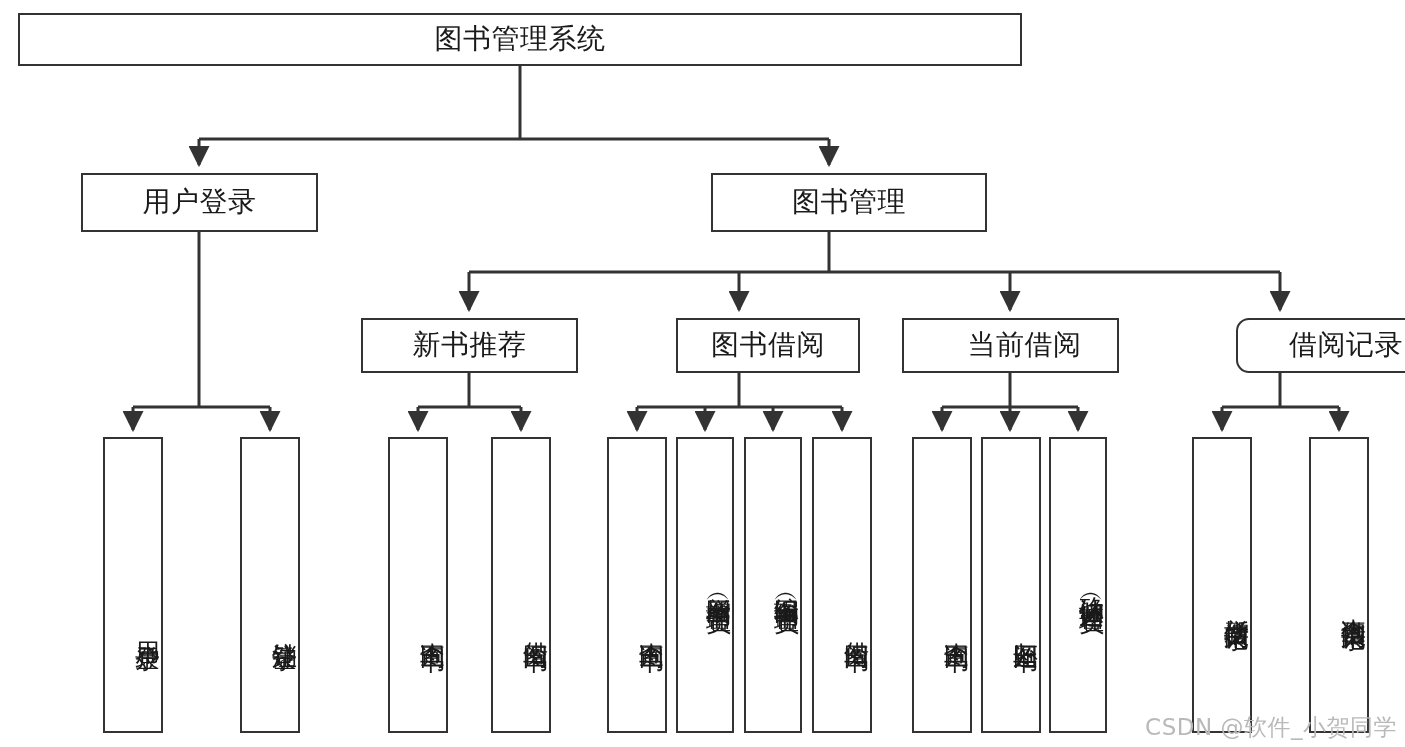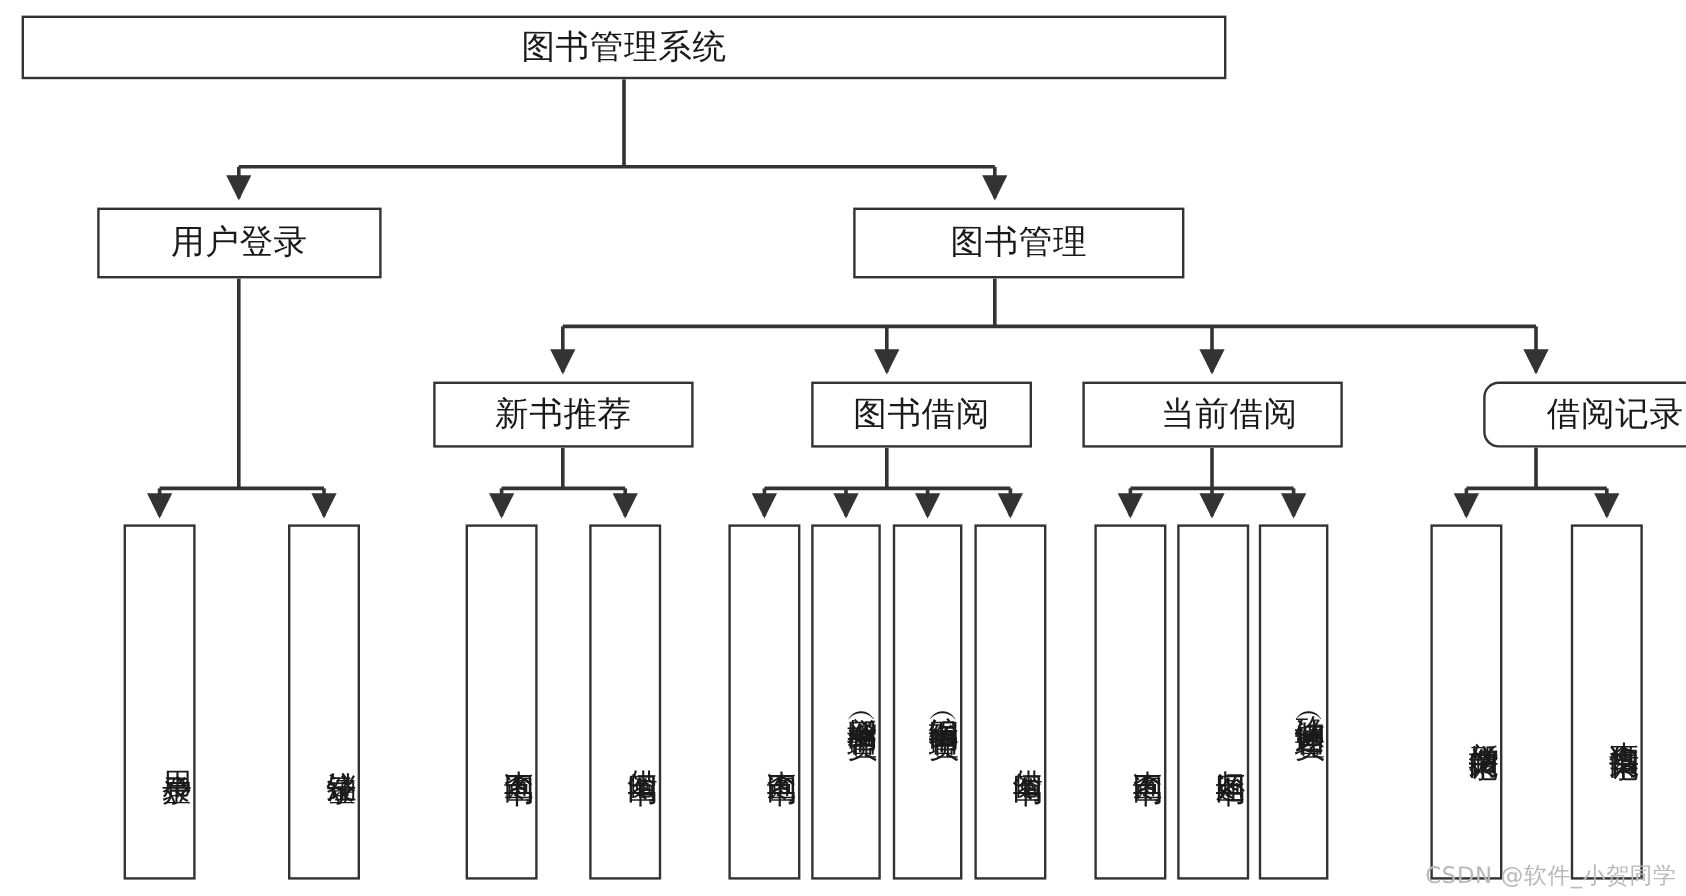--- a/index.html
+++ b/index.html
@@ -53,21 +53,21 @@
     padding-top: 6px;
     white-space: nowrap;
   }
   .node-v.vtop {
     padding-top: 2px;
   }
   #watermark {
     position: absolute;
     right: 8px;
     bottom: 4px;
-    font-size: 19px;
+    font-size: 23px;
     color: #b9b9b9;
     letter-spacing: 0.5px;
     user-select: none;
     white-space: nowrap;
   }
 </style>
 </head>
 <body>
 
 <div id="diagram">

